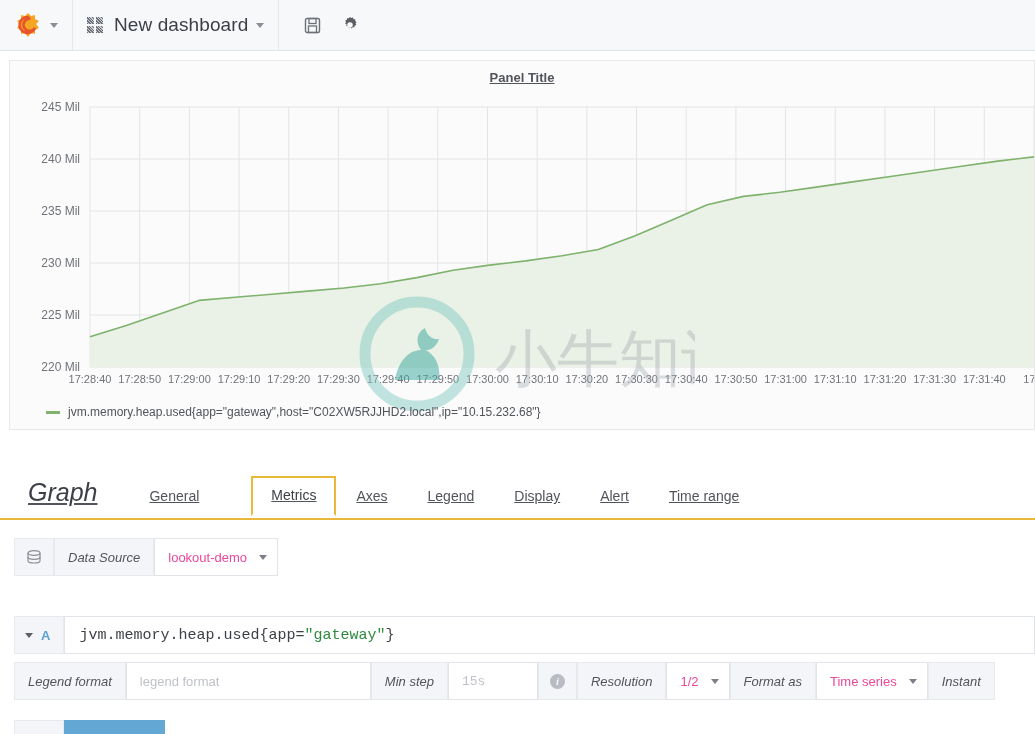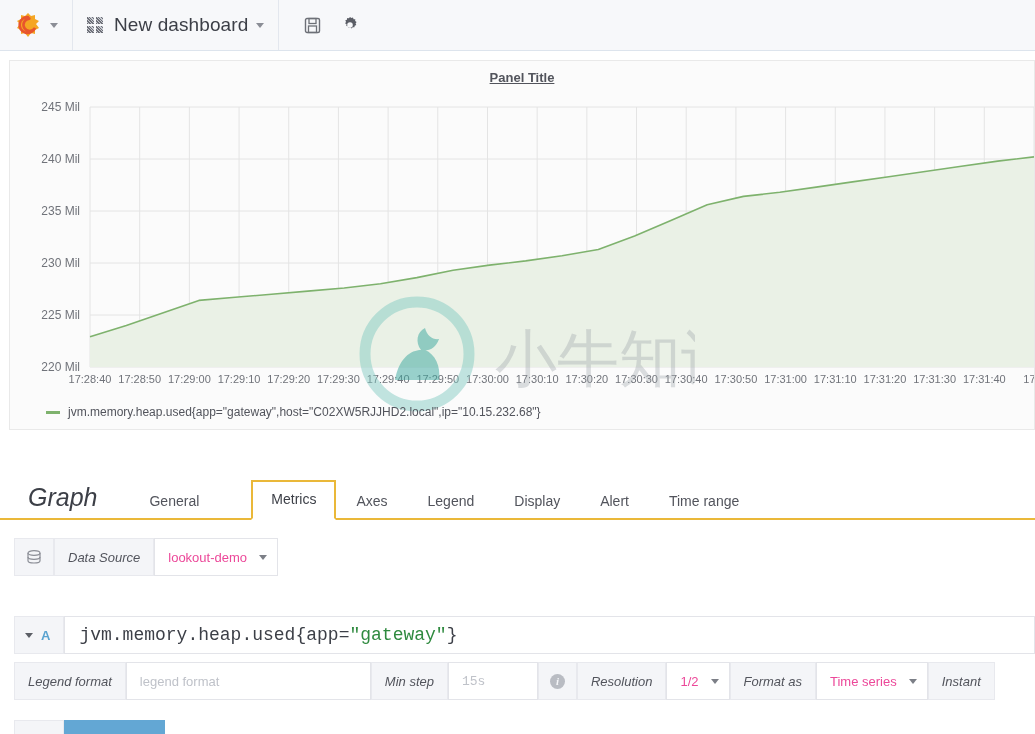--- a/index.html
+++ b/index.html
@@ -99,24 +99,25 @@
     margin-right: 8px;
   }
 
   
   .editor {
     margin-top: 42px;
     position: relative;
   }
   .tabs-row {
     display: flex;
-    align-items: flex-end;
+    align-items: center;
     height: 48px;
     border-bottom: 2px solid #eab839;
     padding-left: 14px;
+    text-decoration: underline;
   }
   .editor-kind {
     font-size: 25px;
     font-style: italic;
     color: #3c3f47;
     padding: 0 32px 6px 14px;
     font-family: "Liberation Sans", sans-serif;
   }
   .tab {
     font-size: 14px;
@@ -180,21 +181,21 @@
   }
   .refid .caret { border-top-color: #5c5f66; margin-left: 0; }
 
   .query-box {
     flex: 1;
     display: flex; align-items: center;
     background: #ffffff;
     border: 1px solid #e3e4e9;
     padding: 16px 14px;
     font-family: "Liberation Mono", monospace;
-    font-size: 18px;
+    font-size: 15px;
     color: #3c3f47;
     height: 38px;
   }
   .q-str { color: #2f8a3f; }
 
   .row-sub { display: flex; align-items: stretch; height: 38px; margin-bottom: 20px; }
   .mono-ph { font-family: "Liberation Mono", monospace; }
 
   .btn-primary {
     display: flex; align-items: center;

